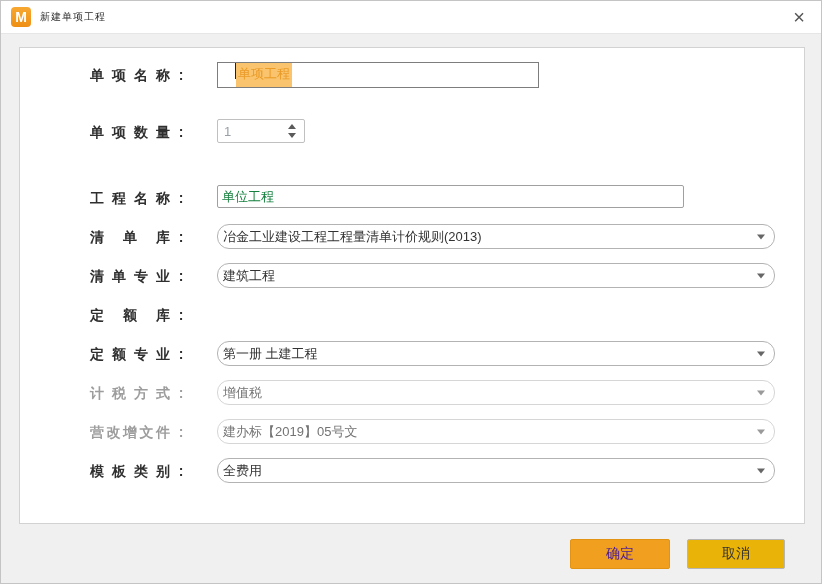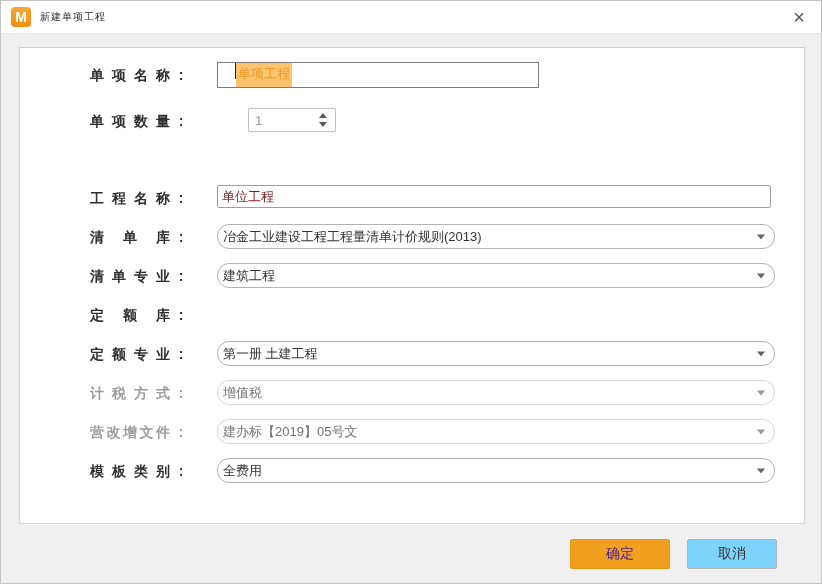--- a/index.html
+++ b/index.html
@@ -8,35 +8,35 @@
   .logo{width:20px;height:20px;margin-left:10px;border-radius:4px;background:linear-gradient(180deg,#f7a832,#ee8f13);color:#fff;font-weight:bold;font-size:14px;display:flex;align-items:center;justify-content:center;}
   .title{margin-left:9px;font-size:10px;font-weight:normal;color:#2b2b2b;letter-spacing:1px;}
   .close{position:absolute;right:6px;top:0;width:32px;height:32px;display:flex;align-items:center;justify-content:center;color:#555;font-size:20px;line-height:1;cursor:default;}
   .panel{position:absolute;left:18px;top:46px;width:786px;height:477px;background:#ffffff;border:1px solid #d2d2d2;box-sizing:border-box;}
   .row{position:absolute;left:0;right:0;height:26px;}
   .lbl{position:absolute;left:70px;top:50%;transform:translateY(-50%);width:80px;font-size:14px;font-weight:bold;color:#2f2f2f;text-align:justify;text-align-last:justify;line-height:1;}
   .colon{position:absolute;left:152px;top:50%;transform:translateY(-50%);width:18px;text-align:center;font-size:14px;font-weight:bold;color:#2f2f2f;line-height:1;}
   .row.disabled .lbl,.row.disabled .colon{color:#9d9d9d;}
   .ctrl{position:absolute;left:197px;top:0;box-sizing:border-box;}
   .textbox{height:26px;background:#fff;border:1px solid #7d7d7d;display:flex;padding-left:17px;font-size:13px;color:#333;}
-  input.native{height:23px;width:554px;border:1px solid #a0a0a0;border-radius:2px;box-sizing:border-box;font-size:13px;color:#7f1d1d;padding:0 4px;font-family:inherit;outline:none;background:#fff;}
+  input.native{height:23px;width:467px;border:1px solid #a0a0a0;border-radius:2px;box-sizing:border-box;font-size:13px;color:#15803d;padding:0 4px;font-family:inherit;outline:none;background:#fff;}
   .caret{width:1px;height:16px;background:#222;margin-right:0px;}
   .selection{background:#f9c46d;color:#eb9b28;font-size:13px;padding:2px 2px;line-height:1.4;}
   .spinner{width:88px;height:24px;border:1px solid #c0c0c0;border-radius:2px;background:#fff;position:relative;display:flex;align-items:center;}
   .spinval{padding-left:6px;font-size:13px;color:#9aa0a6;}
   .spinbtns{position:absolute;right:6px;top:0;height:100%;width:12px;display:flex;flex-direction:column;justify-content:center;gap:4px;align-items:center;}
   .tri-up{width:0;height:0;border-left:4px solid transparent;border-right:4px solid transparent;border-bottom:5px solid #5a5a5a;}
   .tri-down{width:0;height:0;border-left:4px solid transparent;border-right:4px solid transparent;border-top:5px solid #5a5a5a;}
   .combo{width:558px;height:25px;border:1px solid #b3b3b3;border-radius:12px;background:#fff;position:relative;display:flex;align-items:center;font-size:13px;color:#333;padding-left:5px;box-sizing:border-box;}
   .combo .arrow{position:absolute;right:9px;top:50%;transform:translateY(-50%);width:0;height:0;border-left:4px solid transparent;border-right:4px solid transparent;border-top:5px solid #666;}
   .row.disabled .combo{border-color:#d6d6d6;color:#737373;}
   .row.disabled .combo .arrow{border-top-color:#9a9a9a;}
   .btn{position:absolute;top:538px;height:30px;font-size:14px;display:flex;align-items:center;justify-content:center;border-radius:2px;cursor:default;box-sizing:border-box;}
   .btn-ok{left:569px;width:100px;background:#f0a01e;color:#4c1d95;border:1px solid #e29313;}
-  .btn-cancel{left:686px;width:90px;background:#7dd3fc;color:#333;border:1px solid #b5b5b5;}
+  .btn-cancel{left:686px;width:98px;background:#eab308;color:#333;border:1px solid #b5b5b5;}
 </style>
 </head>
 <body>
 
 <div class="window">
 
   <div class="titlebar">
     <div class="logo">M</div>
     <div class="title">新建单项工程</div>
     <div class="close">×</div>
@@ -46,21 +46,21 @@
 
     <div class="row" style="top:14px;">
       <div class="lbl">单项名称</div>
       <div class="colon">:</div>
       <div class="ctrl textbox" style="width:322px;">
         <span class="caret"></span>
         <span class="selection">单项工程</span>
       </div>
     </div>
 
-    <div class="row" style="top:60px;padding-left:31px;">
+    <div class="row" style="top:71px;">
       <div class="lbl">单项数量</div>
       <div class="colon">:</div>
       <div class="ctrl spinner">
         <span class="spinval">1</span>
         <span class="spinbtns">
           <span class="tri-up"></span>
           <span class="tri-down"></span>
         </span>
       </div>
     </div>

